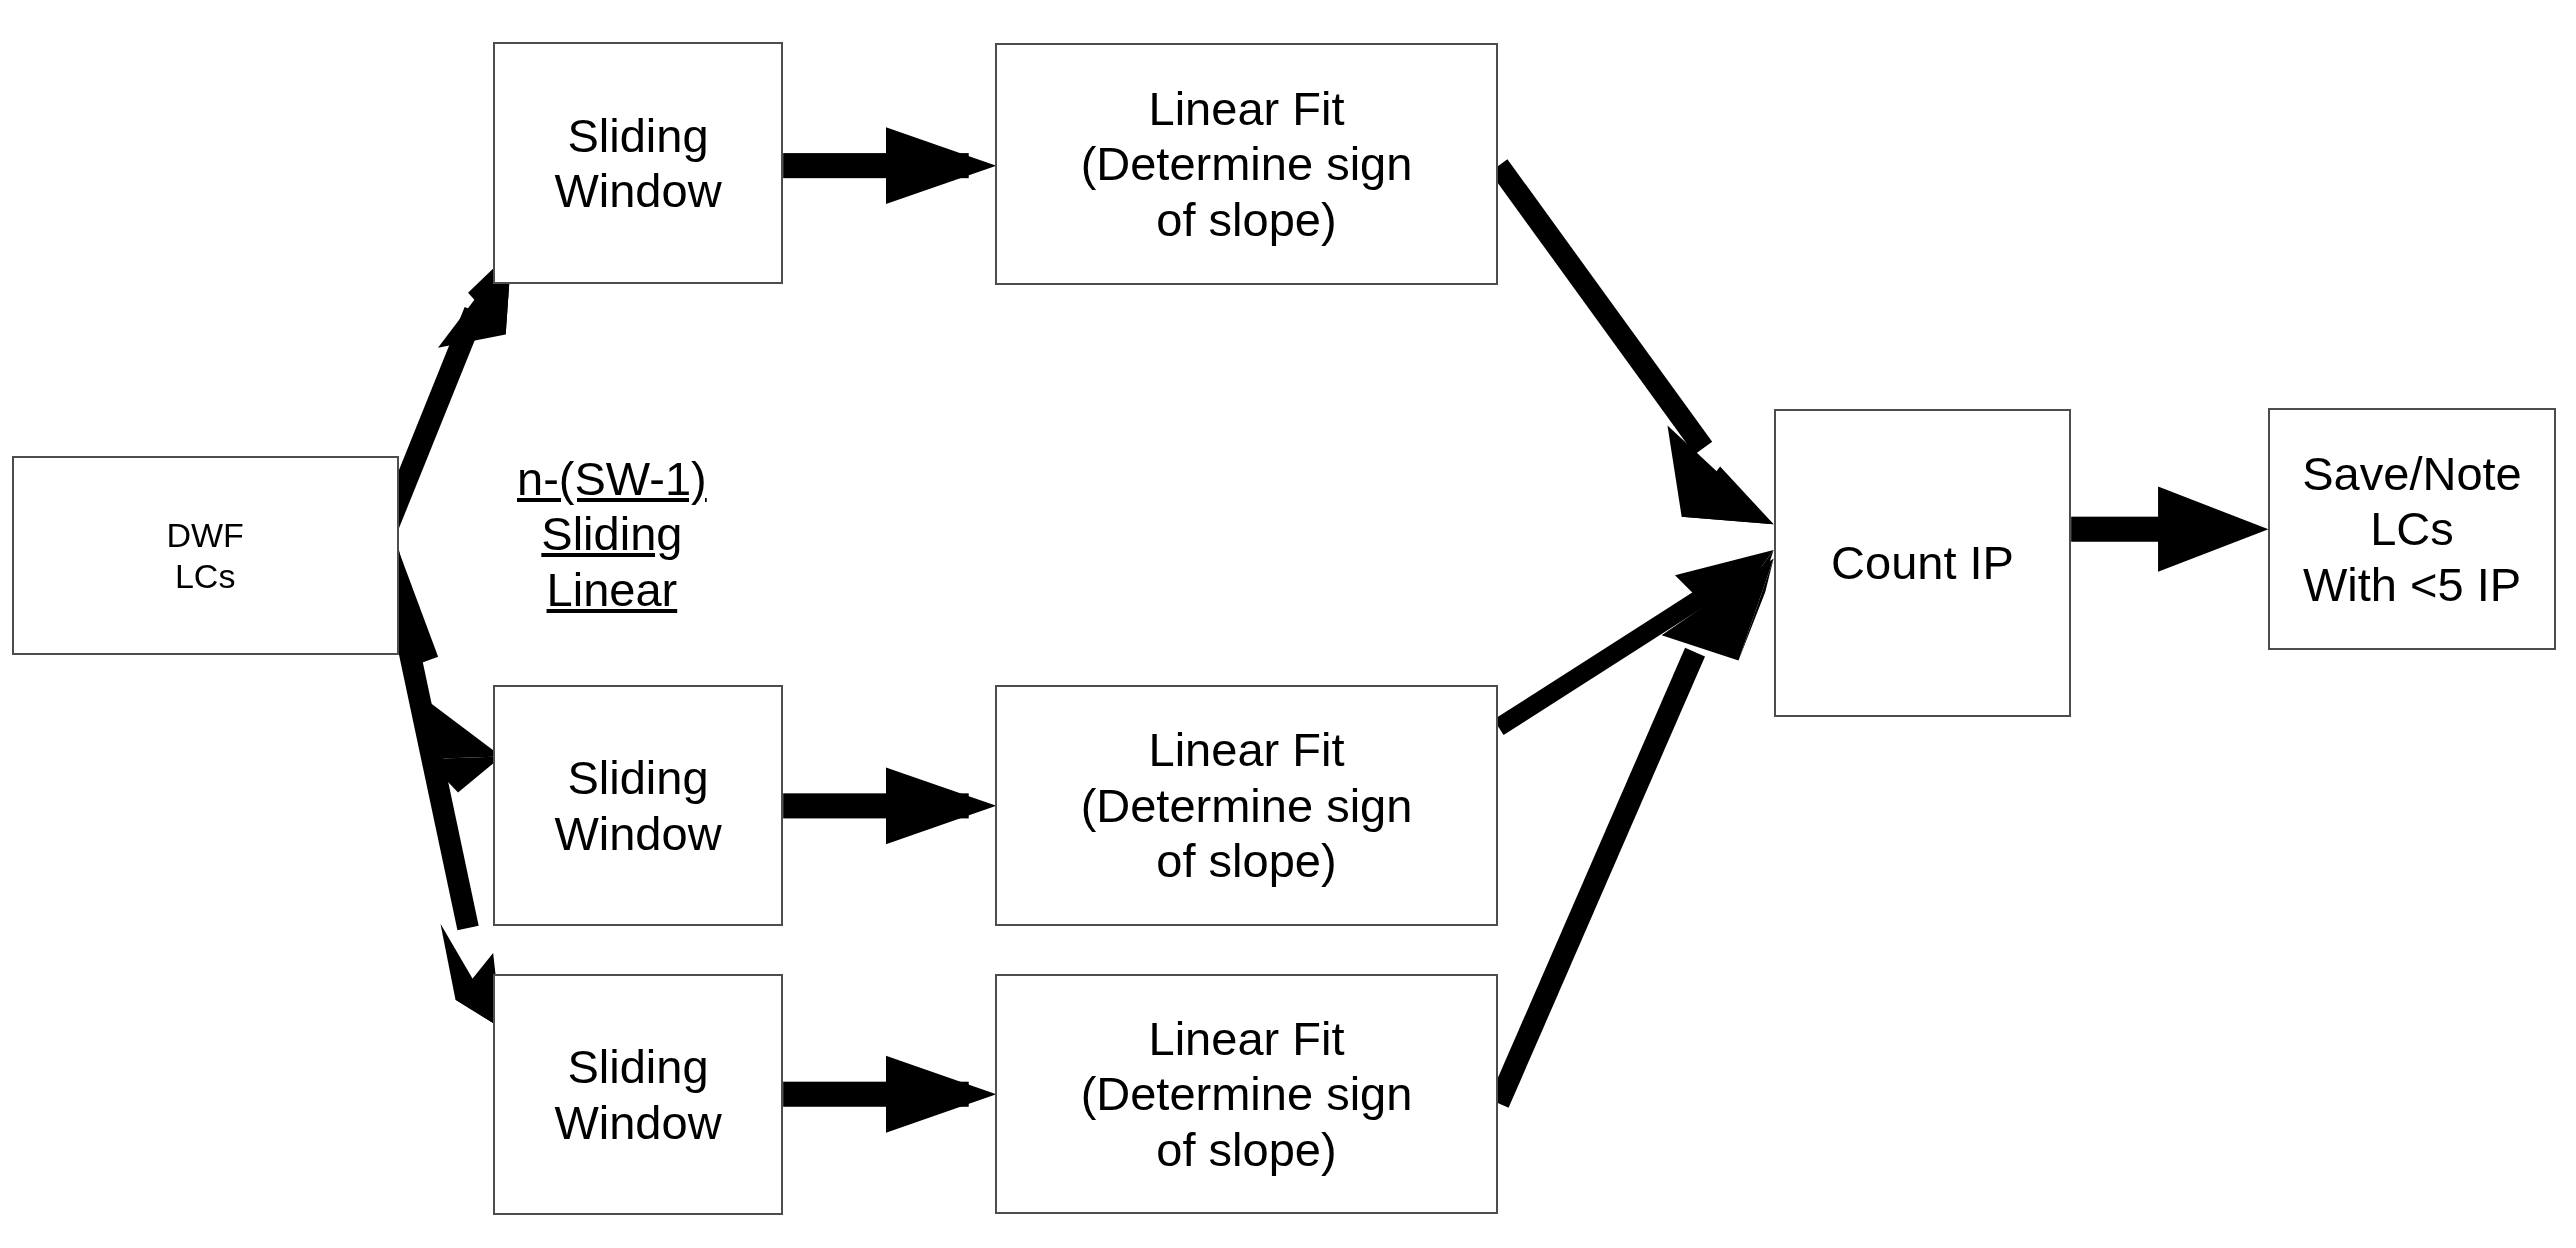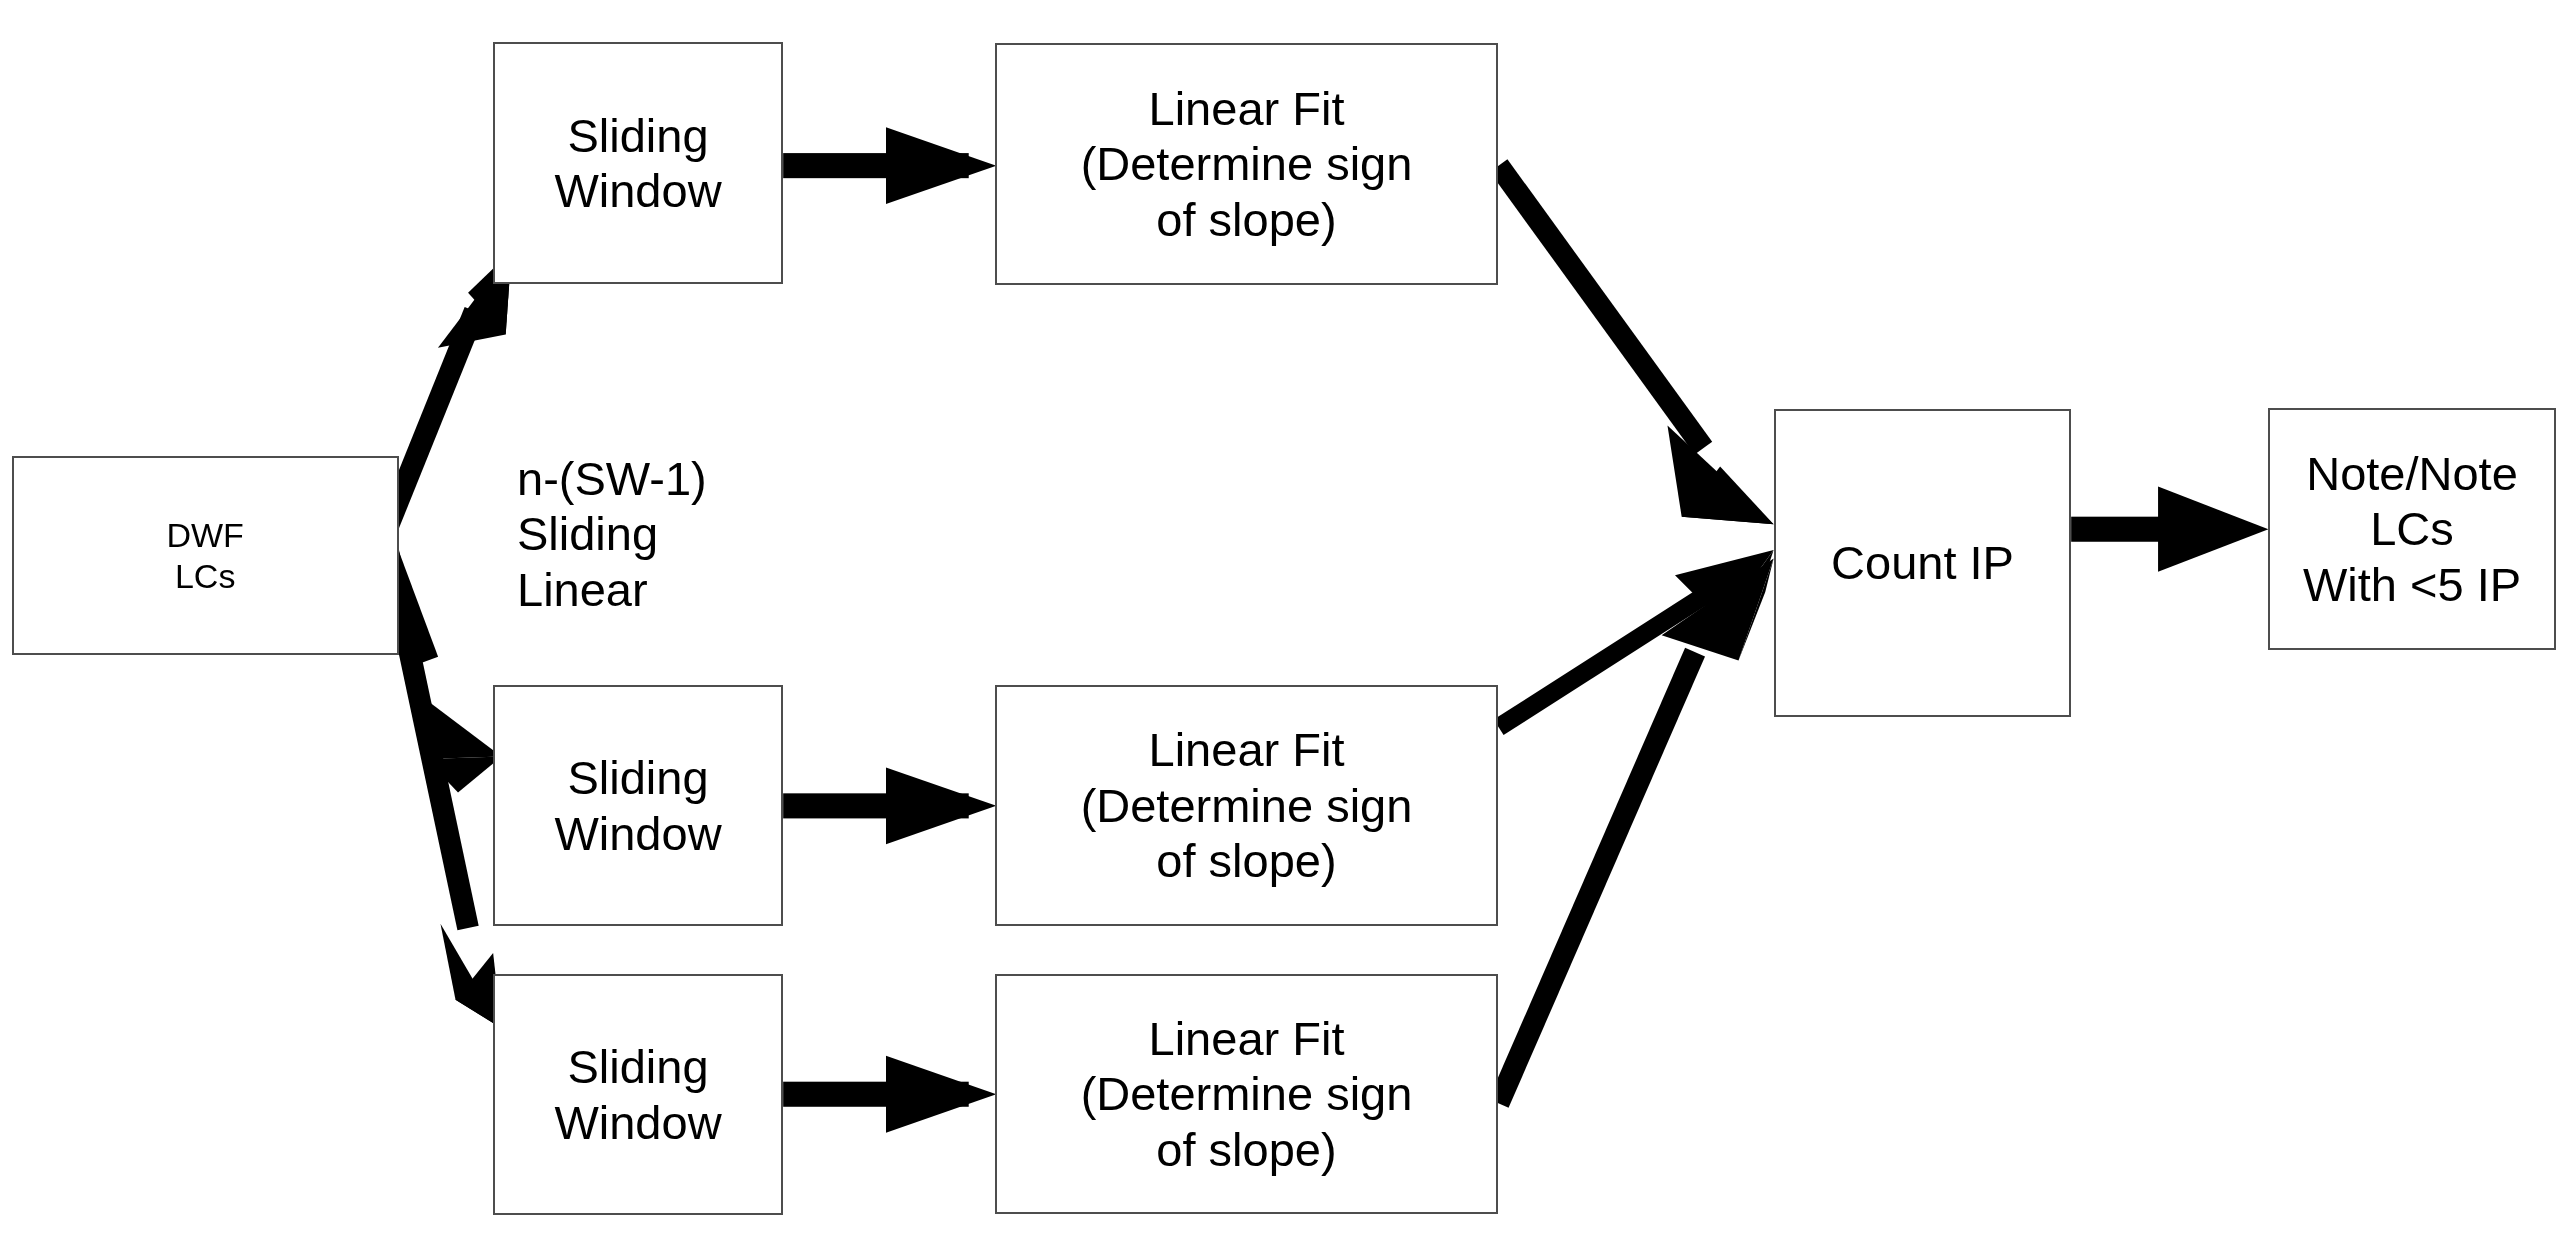--- a/index.html
+++ b/index.html
@@ -53,23 +53,24 @@
   #node-linear-fit-2   { left: 995px; top: 685px;  width: 503px; height: 241px; font-size: 47px; }
   #node-linear-fit-3   { left: 995px; top: 974px; width: 503px; height: 240px; font-size: 47px; }
   #node-count-ip       { left: 1774px; top: 409px;  width: 297px; height: 308px; font-size: 47px; }
   #node-save-note      { left: 2268px; top: 408px;  width: 288px; height: 242px; font-size: 47px; }
 
   .edge-label {
     position: absolute;
     color: #000000;
     font-size: 47px;
     line-height: 1.18;
-    text-align: left;
+    text-align: center;
     white-space: nowrap;
     z-index: 2;
+    text-decoration: underline;
   }
   #label-fanout { left: 517px; top: 451px; }
   .edge-label .line { display: block; }
 </style>
 </head>
 <body>
 
 <div id="canvas">
 
   <svg id="edges" viewBox="0 0 3082 1494" width="2576" height="1249" xmlns="http://www.w3.org/2000/svg">
@@ -165,21 +166,21 @@
     <span class="line">Linear Fit</span>
     <span class="line">(Determine sign</span>
     <span class="line">of slope)</span>
   </div>
 
   <div class="node" id="node-count-ip">
     <span class="line">Count IP</span>
   </div>
 
   <div class="node" id="node-save-note">
-    <span class="line">Note/Note</span>
+    <span class="line">Save/Note</span>
     <span class="line">LCs</span>
     <span class="line">With &lt;5 IP</span>
   </div>
 
   <div class="edge-label" id="label-fanout">
     <span class="line">n-(SW-1)</span>
     <span class="line">Sliding</span>
     <span class="line">Linear</span>
   </div>
 

